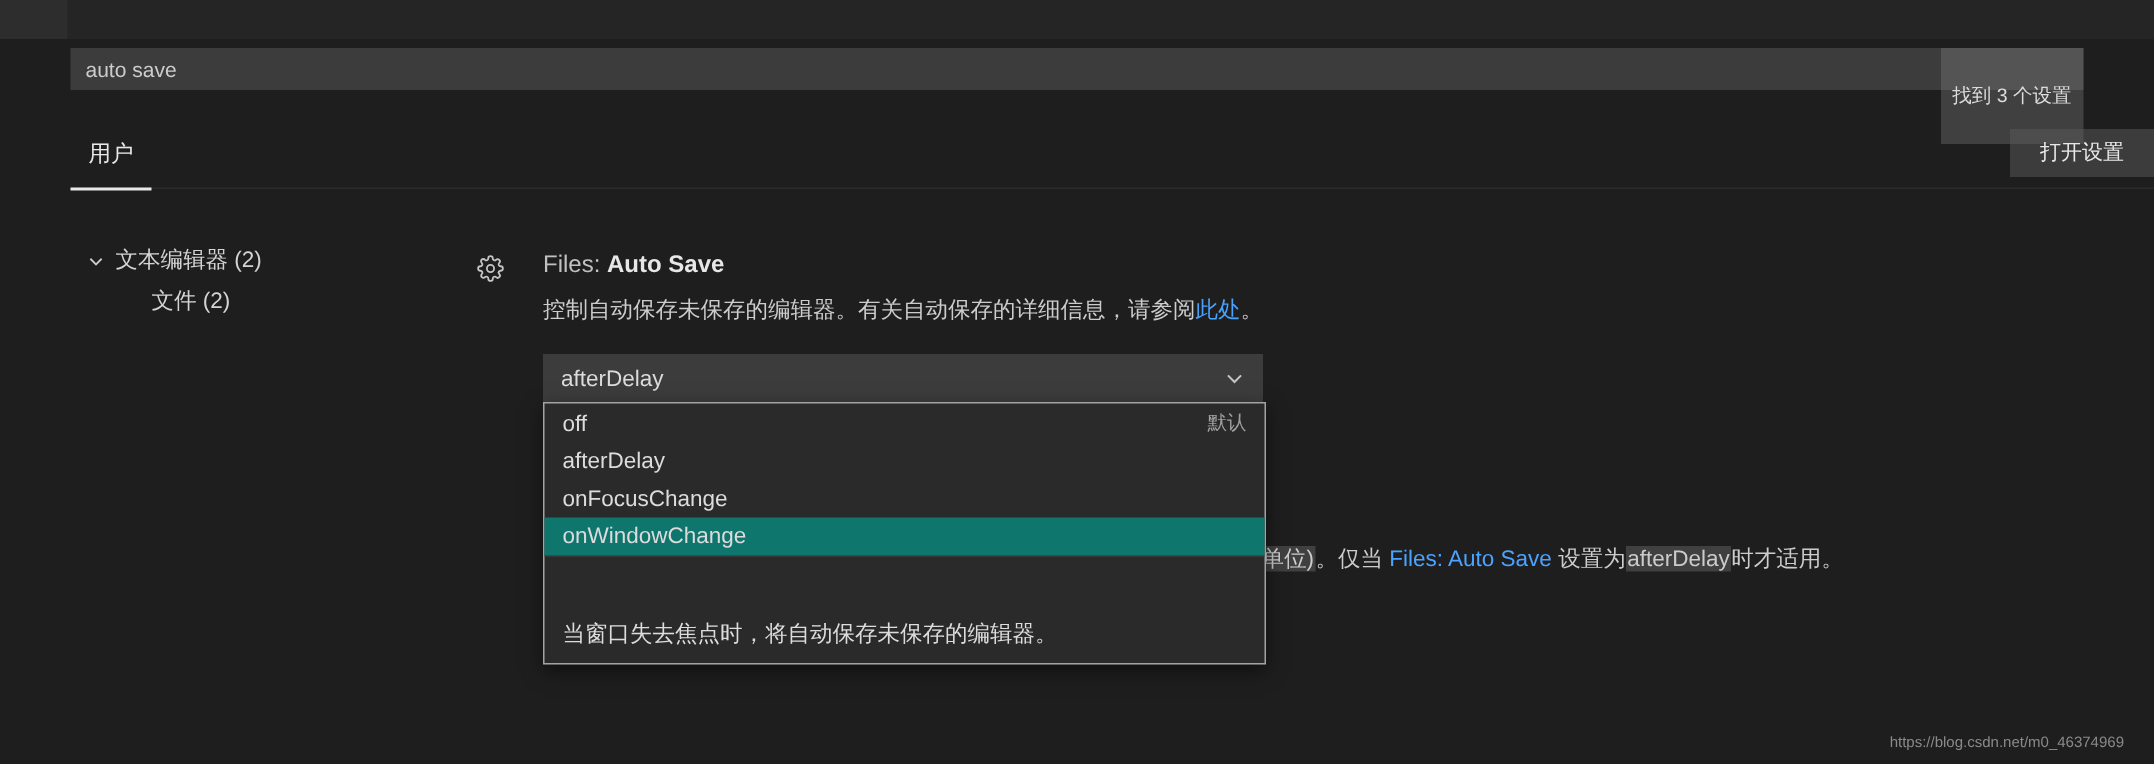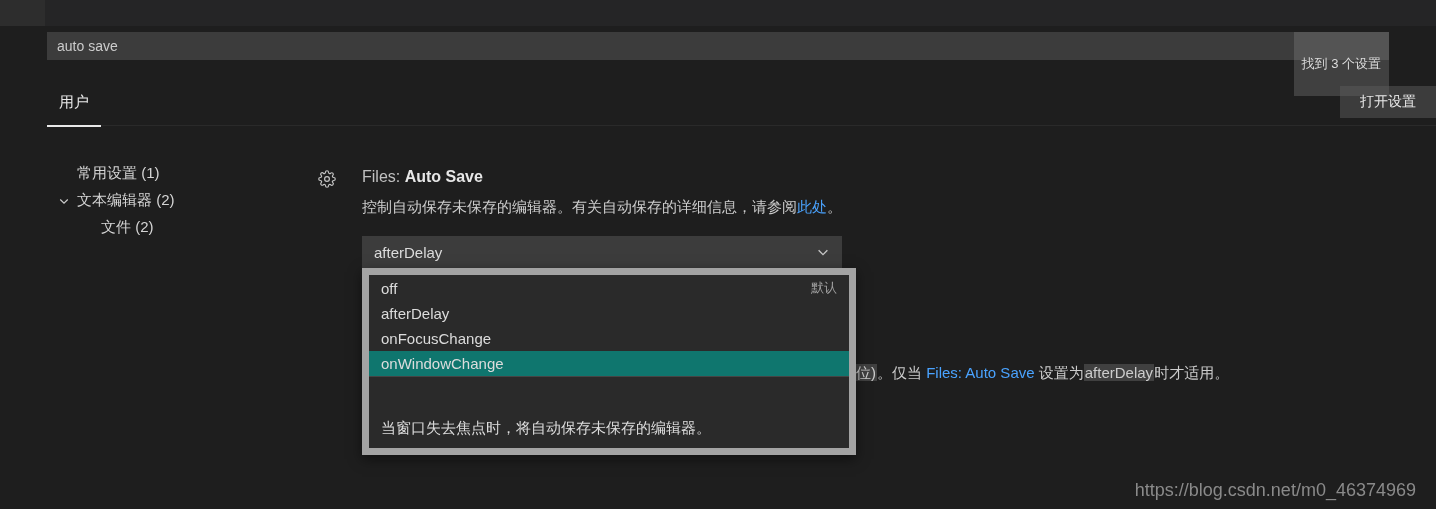--- a/index.html
+++ b/index.html
@@ -164,21 +164,21 @@
     justify-content: space-between;
   }
   .chev-down {
     color: #c5c5c5;
   }
   .dropdown {
     position: absolute;
     left: 0; top: 32px;
     width: 480px;
     background: #2a2a2a;
-    border: 7px solid #a3a3a3;
+    border: 1px solid #a3a3a3;
     box-shadow: 0 4px 12px rgba(0,0,0,0.5);
     z-index: 10;
   }
   .dd-item {
     padding: 4px 12px;
     font-size: 15px;
     color: #dcdcdc;
     display: flex;
     justify-content: space-between;
     align-items: center;
@@ -209,21 +209,21 @@
   }
   .second-setting .hl {
     background: rgba(128,128,128,0.35);
     padding: 0 1px;
   }
   .watermark {
     position: absolute;
     right: 20px;
     bottom: 8px;
     color: #8a8a8a;
-    font-size: 18px;
+    font-size: 10px;
   }
   svg { display: block; }
 </style>
 </head>
 <body>
 <div class="root">
 
   <div class="top-strip">
     <div class="top-tab-corner"></div>
   </div>
@@ -234,23 +234,20 @@
   <div class="search-count">找到 3 个设置</div>
 
   <div class="tabs-row">
     <div class="user-tab">用户</div>
   </div>
   <div class="open-settings-btn">打开设置</div>
 
   <div class="body-area">
 
     <div class="sidebar">
-      <div class="side-item">
-        <span>常用设置 (1)</span>
-      </div>
       <div class="side-item">
         <span class="side-chevron">
           <svg width="12" height="12" viewBox="0 0 16 16" fill="none" stroke="currentColor" stroke-width="1.6">
             <polyline points="3,6 8,11 13,6"></polyline>
           </svg>
         </span>
         <span>文本编辑器 (2)</span>
       </div>
       <div class="side-item child">
         <span>文件 (2)</span>

